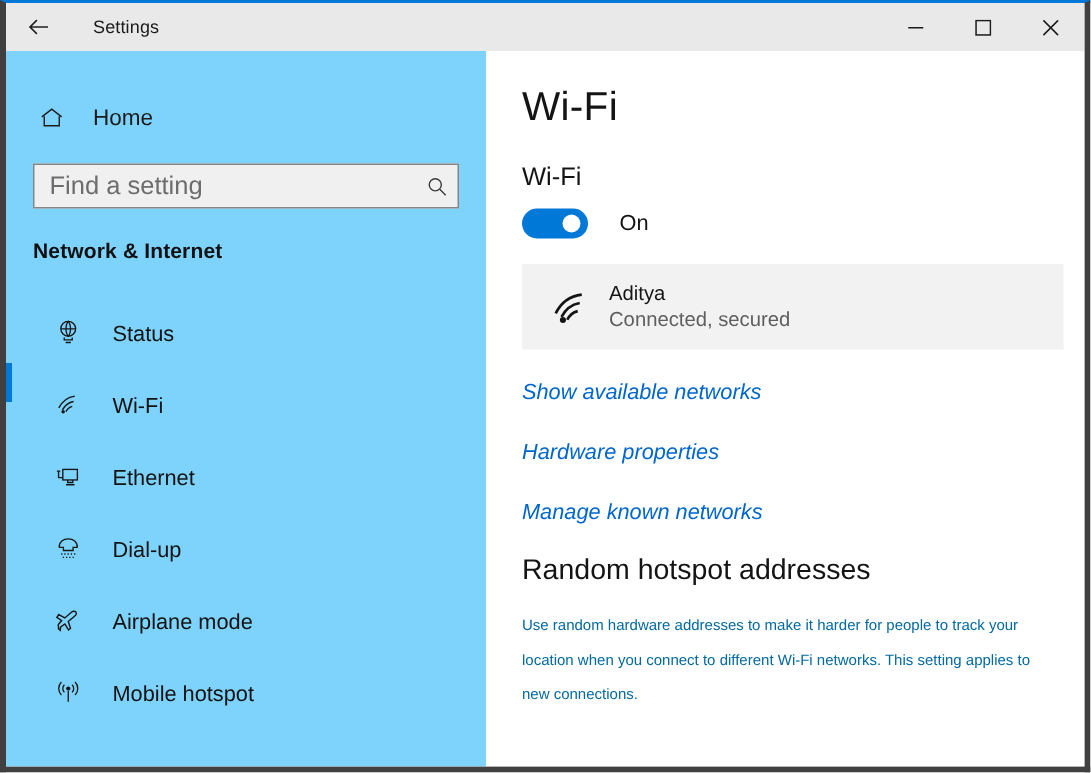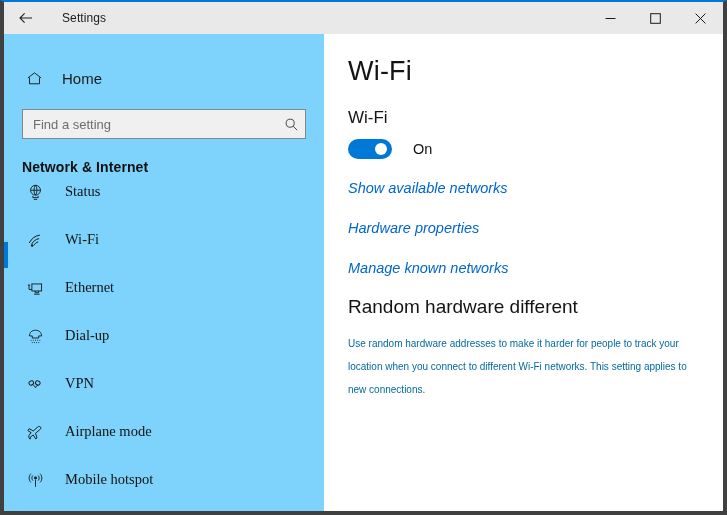--- a/index.html
+++ b/index.html
@@ -111,21 +111,21 @@
     border: 1px solid #868686;
     background: #f0f0f0;
     display: flex;
     align-items: center;
   }
   .search-input {
     border: 0;
     outline: 0;
     background: transparent;
     font-family: "Liberation Sans", sans-serif;
-    font-size: 13px;
+    font-size: 17px;
     color: #5a5a5a;
     padding: 0 6px 0 10px;
     flex: 1 1 auto;
     height: 100%;
   }
   .search-input::placeholder { color: #6d6d6d; opacity: 1; }
   .search-ico {
     width: 28px;
     display: flex;
     align-items: center;
@@ -139,25 +139,24 @@
     color: #101010;
     margin: 20px 0 0 18px;
     letter-spacing: .1px;
   }
 
   .nav-list { margin-top: 8px; }
 
   .nav-item {
     position: relative;
     display: flex;
-    align-items: flex-start;
+    align-items: flex-end;
     height: 48px;
-    padding-left: 18px;
+    padding-left: 28px;
     box-sizing: border-box;
-    font-family: Liberation Serif, serif;
   }
   .nav-item .sel-bar {
     position: absolute;
     left: 0;
     top: 11px;
     width: 4px;
     height: 26px;
     background: transparent;
   }
   .nav-item.selected .sel-bar { background: #0078d7; }
@@ -401,31 +400,20 @@
           <svg width="19" height="19" viewBox="0 0 20 20" fill="none" stroke="currentColor" stroke-width="0.95">
             <path d="M3.6 9.4 C3.6 5.6 6.5 3.4 10 3.4 C13.5 3.4 16.4 5.6 16.4 9.4"></path>
             <path d="M3.6 9.4 H6.6 V11.6 H13.4 V9.4 H16.4"></path>
             <path d="M5 14 H5.9 M7.2 14 H8.1 M9.5 14 H10.4 M11.8 14 H12.7 M14.1 14 H15"></path>
             <path d="M6.1 16.4 H7 M8.4 16.4 H9.3 M10.7 16.4 H11.6 M13 16.4 H13.9"></path>
           </svg>
         </span>
         <span class="lbl">Dial-up</span>
       </div>
 
-      <div class="nav-item">
-        <span class="sel-bar"></span>
-        <span class="ico">
-          <svg width="19" height="19" viewBox="0 0 20 20" fill="none" stroke="currentColor" stroke-width="0.95">
-            <ellipse cx="5.6" cy="8.4" rx="2.5" ry="2.1" transform="rotate(-28 5.6 8.4)"></ellipse>
-            <ellipse cx="12.4" cy="8.4" rx="2.5" ry="2.1" transform="rotate(28 12.4 8.4)"></ellipse>
-            <path d="M7.4 10.2 L10.4 13.4 M12.6 10.2 L9.6 13.4"></path>
-          </svg>
-        </span>
-        <span class="lbl">VPN</span>
-      </div>
 
       <div class="nav-item">
         <span class="sel-bar"></span>
         <span class="ico">
           <svg width="19" height="19" viewBox="0 0 20 20" fill="none" stroke="currentColor" stroke-width="1">
             <path d="M3.4 6 L7.6 8.4 L12.4 4.2 C13.4 3.4 14.8 3.5 15.4 4.3 C16 5.1 15.6 6.3 14.6 7 L10 10.8 L11.6 15.6 L10.2 16.8 L7.6 12.6 L4.6 14.8 L4.4 17 L3.2 16 L3 13 L5.4 10.2 L2 8 Z"></path>
           </svg>
         </span>
         <span class="lbl">Airplane mode</span>
       </div>
@@ -454,34 +442,48 @@
 
     <div class="group-label">Wi-Fi</div>
 
     <div class="toggle-row">
       <div class="toggle">
         <span class="knob"></span>
       </div>
       <span class="toggle-state">On</span>
     </div>
 
+    <div class="net-card">
+      <span class="wifi-ico">
+        <svg width="27" height="27" viewBox="0 0 28 28" fill="none" stroke="currentColor" stroke-width="1.85">
+          <path d="M3.6 18.6 C7 11.6 13.4 6.6 21.6 5.6"></path>
+          <path d="M7.6 21 C10.2 16 14.8 12.4 20.2 11.4"></path>
+          <path d="M11.6 23 C13.1 20 15.6 17.8 18.8 17"></path>
+          <circle cx="8.6" cy="23.2" r="2.1" fill="currentColor" stroke="none"></circle>
+        </svg>
+      </span>
+      <span class="txt">
+        <div class="net-name">Aditya</div>
+        <div class="net-status">Connected, secured</div>
+      </span>
+    </div>
 
     <div class="link-list">
       <div class="link-row">
         <span class="link">Show available networks</span>
       </div>
       <div class="link-row">
         <span class="link">Hardware properties</span>
       </div>
       <div class="link-row">
         <span class="link">Manage known networks</span>
       </div>
     </div>
 
-    <div class="sub-title">Random hardware different</div>
+    <div class="sub-title">Random hotspot addresses</div>
 
     <div class="body-text">Use random hardware addresses to make it harder for people to track your location when you connect to different Wi-Fi networks. This setting applies to new connections.</div>
 
   </div>
 
   <div class="watermark">wsxdn.com</div>
 
 </div>
 
 </body></html>

